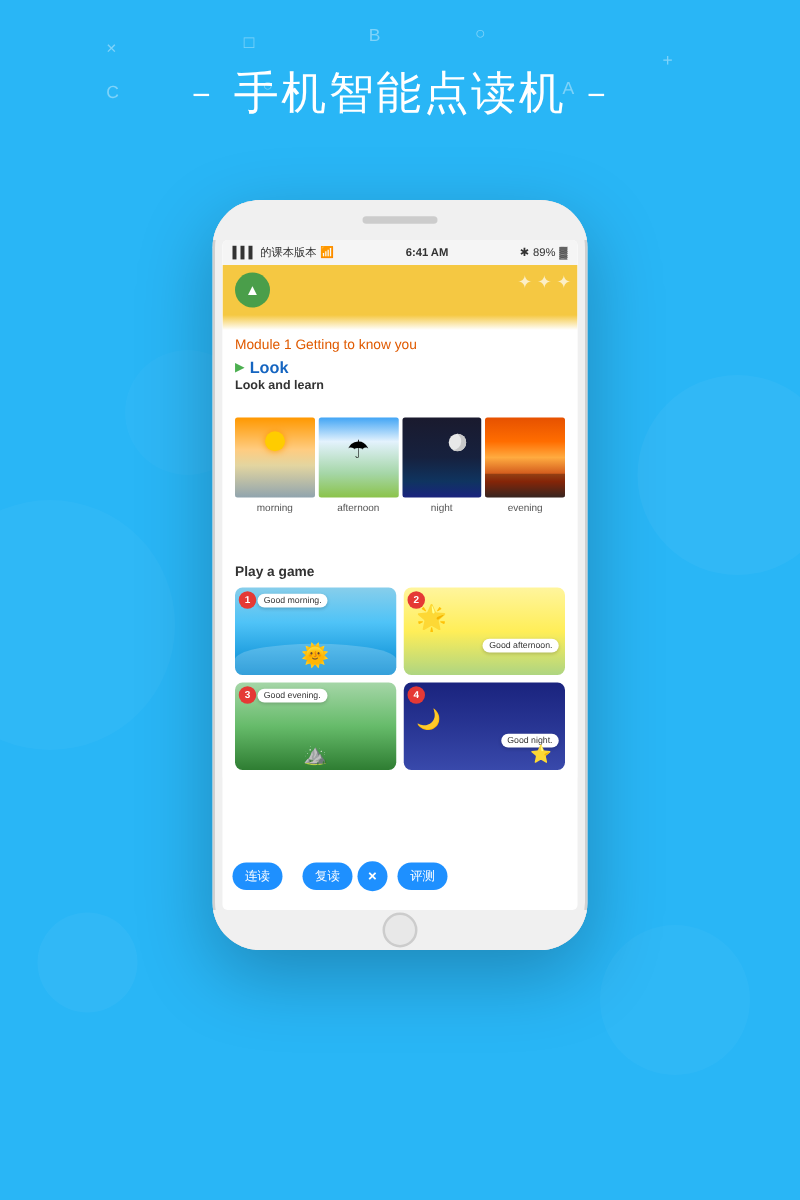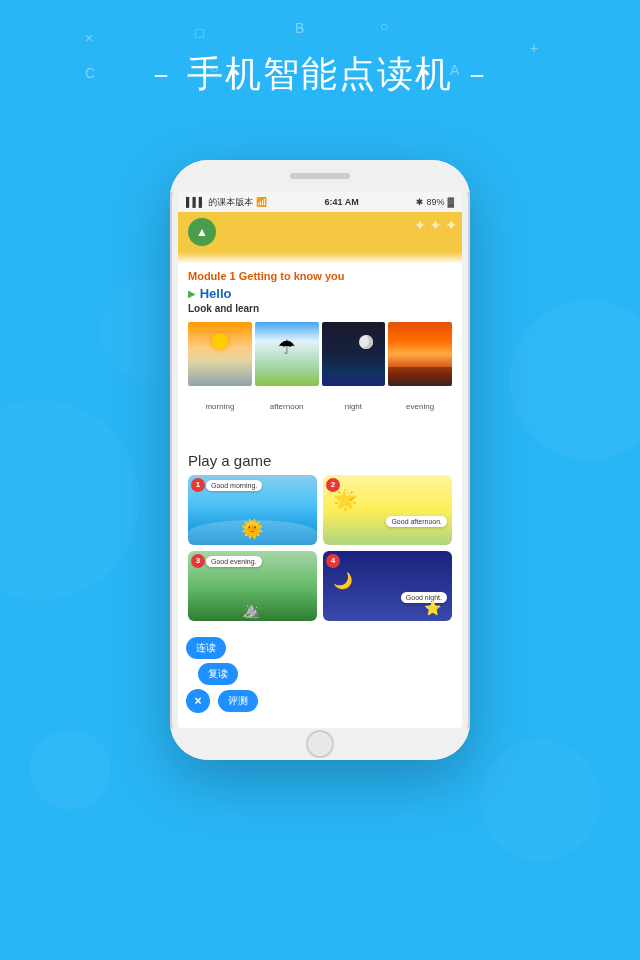--- a/index.html
+++ b/index.html
@@ -142,21 +142,21 @@
     }
 
     
     .app-content {
       padding: 6px 10px;
       background: white;
     }
     .module-title {
       color: #e05a00;
       font-size: 11px;
-      font-weight: 700;
+      font-weight: 400;
       margin-bottom: 4px;
     }
     .section-heading {
       display: flex;
       align-items: center;
       gap: 4px;
       margin-bottom: 2px;
     }
     .play-icon {
       color: #4caf50;
@@ -164,21 +164,21 @@
     }
     .hello-text {
       color: #1565c0;
       font-size: 13px;
       font-weight: 700;
     }
     .look-learn {
       font-size: 10px;
       font-weight: 600;
       color: #333;
-      margin-bottom: 8px;
+      margin-bottom: 20px;
     }
 
     
     .image-grid {
       display: grid;
       grid-template-columns: repeat(4, 1fr);
       gap: 3px;
       margin-bottom: 4px;
     }
     .image-cell {
@@ -202,21 +202,21 @@
     }
     .img-evening {
       background: linear-gradient(180deg, #e65100 0%, #ff6d00 30%, #ffab40 50%, #bf360c 80%, #4e342e 100%);
     }
     .img-night {
       background: linear-gradient(180deg, #1a1a2e 0%, #16213e 50%, #0f3460 80%, #1a237e 100%);
     }
     .img-label {
       font-size: 8px;
       color: #555;
-      margin-top: 16px;
+      margin-top: 4px;
       text-align: center;
     }
 
     
     .sun-morning {
       position: absolute;
       width: 16px;
       height: 16px;
       background: #ffcc00;
       border-radius: 50%;
@@ -240,22 +240,22 @@
     .umbrella {
       position: absolute;
       top: 20%;
       left: 50%;
       transform: translateX(-50%);
       font-size: 20px;
     }
 
     
     .play-game-title {
-      font-size: 15px;
-      font-weight: 400;
+      font-size: 11px;
+      font-weight: 700;
       color: #333;
       margin-bottom: 6px;
       margin-top: 41px;
     }
 
     .game-grid {
       display: grid;
       grid-template-columns: 1fr 1fr;
       gap: 6px;
     }
@@ -392,21 +392,21 @@
         <div style="position:absolute;right:5px;top:5px;font-size:14px;color:rgba(255,255,255,0.7);">✦ ✦ ✦</div>
       </div>
 
       <div style="height:12px;background:linear-gradient(180deg,#f5c842 0%,white 100%);"></div>
 
       <div class="app-content">
         <div class="module-title">Module 1  Getting to know you</div>
 
         <div class="section-heading">
           <span class="play-icon">▶</span>
-          <span class="hello-text">Hello</span>
+          <span class="hello-text">Look</span>
         </div>
 
         <div class="look-learn">Look and learn</div>
 
         <div class="image-grid">
 
           <div class="image-cell">
             <div class="img-placeholder img-morning">
               <div class="sun-morning"></div>
             </div>
@@ -461,21 +461,21 @@
 
           <div class="game-cell game-cell-4">
             <div class="game-number num-4">4</div>
             <div class="speech-bubble-2">Good night.</div>
             <div style="position:absolute;top:20px;left:10px;font-size:16px;">🌙</div>
             <div style="position:absolute;bottom:5px;right:10px;font-size:14px;">⭐</div>
           </div>
         </div>
       </div>
 
-      <div style="position:absolute;bottom:15px;left:0;z-index:20;display:flex;flex-direction:column;gap:4px;padding-left:8px;">
+      <div style="position:absolute;bottom:15px;left:0;z-index:20;display:flex;flex-direction:row;gap:4px;padding-left:8px;">
         <div style="display:flex;align-items:center;gap:0;">
           <div style="background:#1e90ff;color:white;border-radius:18px;padding:4px 10px;font-size:10px;">连读</div>
         </div>
         <div style="display:flex;align-items:center;gap:0;padding-left:12px;">
           <div style="background:#1e90ff;color:white;border-radius:18px;padding:4px 10px;font-size:10px;">复读</div>
         </div>
         <div style="display:flex;align-items:center;gap:8px;">
           <div style="background:#1e90ff;color:white;border-radius:50%;width:24px;height:24px;display:flex;align-items:center;justify-content:center;font-size:12px;font-weight:700;">×</div>
           <div style="background:#1e90ff;color:white;border-radius:18px;padding:4px 10px;font-size:10px;">评测</div>
         </div>

